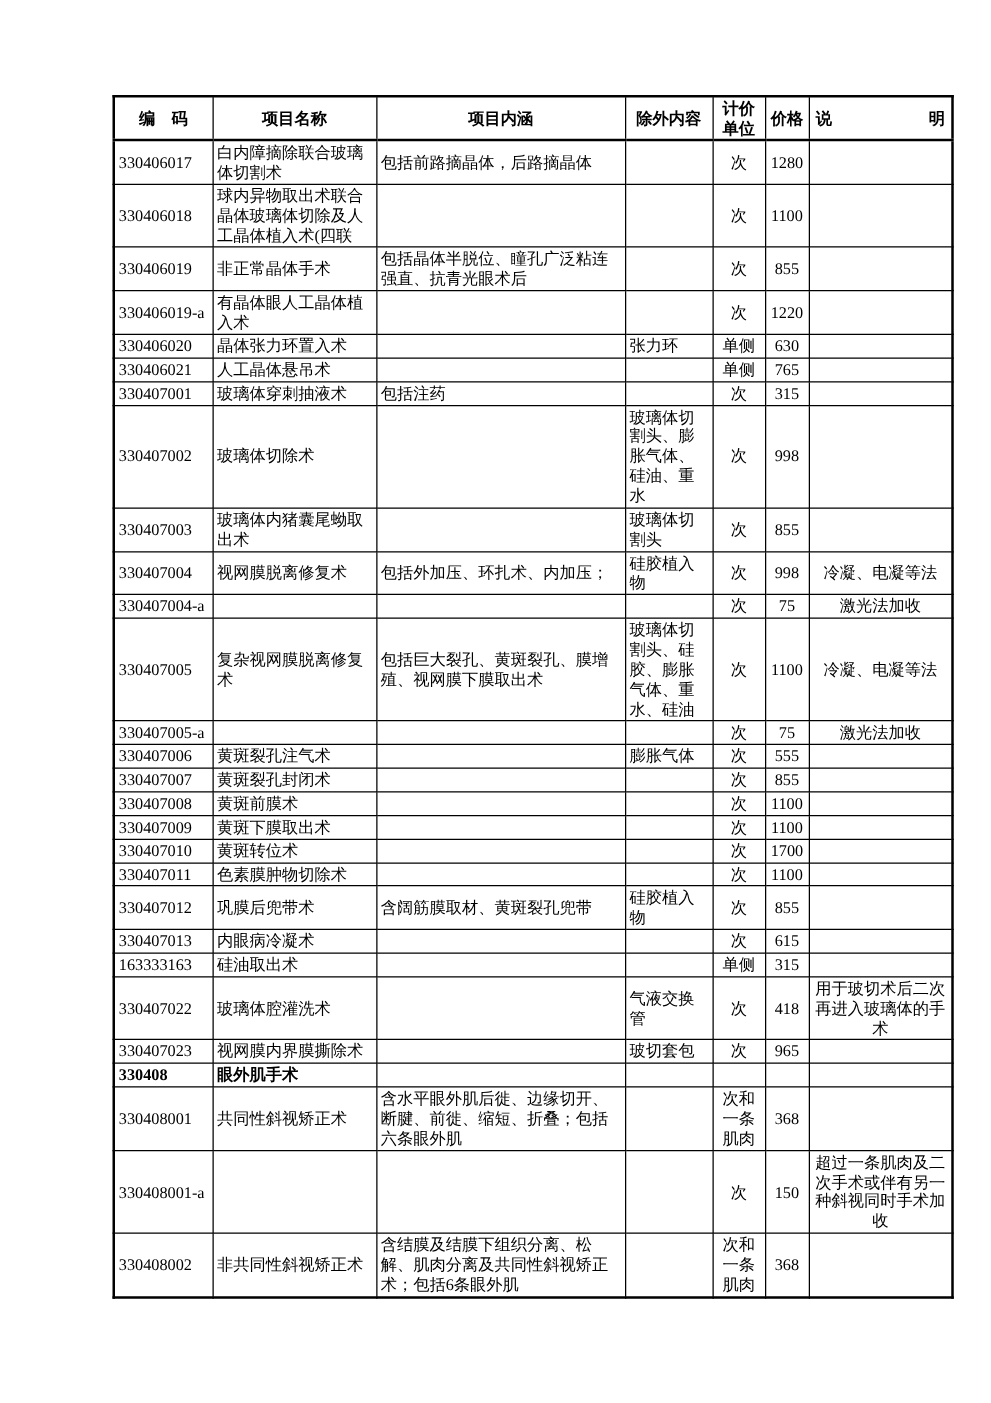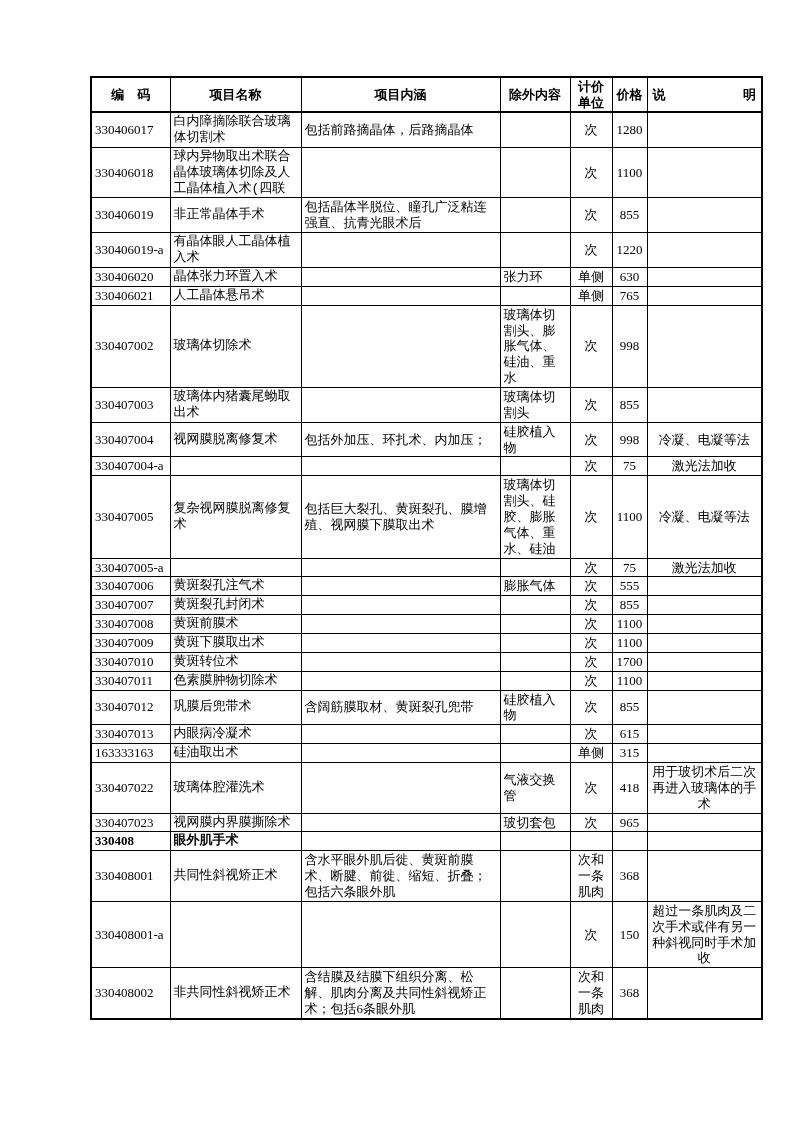--- a/index.html
+++ b/index.html
@@ -38,21 +38,21 @@
     border: 1px solid #000;
     font-size: 13px;
     line-height: 1.22;
     vertical-align: middle;
     padding: 1px 3px;
     height: 17px;
     word-break: break-all;
     overflow: hidden;
   }
   td.c-code  { text-align: left; }
-  td.c-name  { text-align: left; font-family: Liberation Mono, monospace; }
+  td.c-name  { text-align: left; }
   td.c-desc  { text-align: left; }
   td.c-excl  { text-align: left; padding: 1px 2px; font-size: 12.5px; }
   td.c-unit  { text-align: center; }
   td.c-price { text-align: center; }
   td.c-note  { text-align: center; }
   tr.section td.c-code, tr.section td.c-name { font-weight: bold; }
   
   col.w-code  { width: 79px; }
   col.w-name  { width: 131px; }
   col.w-desc  { width: 199px; }
@@ -135,20 +135,29 @@
         <tr>
     <td class="c-code">330406021</td>
     <td class="c-name">人工晶体悬吊术</td>
     <td class="c-desc"></td>
     <td class="c-excl"></td>
     <td class="c-unit">单侧</td>
     <td class="c-price">765</td>
     <td class="c-note"></td>
   </tr>
         <tr>
+    <td class="c-code">330407001</td>
+    <td class="c-name">玻璃体穿刺抽液术</td>
+    <td class="c-desc">包括注药</td>
+    <td class="c-excl"></td>
+    <td class="c-unit">次</td>
+    <td class="c-price">315</td>
+    <td class="c-note"></td>
+  </tr>
+        <tr>
     <td class="c-code">330407002</td>
     <td class="c-name">玻璃体切除术</td>
     <td class="c-desc"></td>
     <td class="c-excl">玻璃体切割头、膨胀气体、硅油、重水</td>
     <td class="c-unit">次</td>
     <td class="c-price">998</td>
     <td class="c-note"></td>
   </tr>
         <tr>
     <td class="c-code">330407003</td>
@@ -299,21 +308,21 @@
     <td class="c-name">眼外肌手术</td>
     <td class="c-desc"></td>
     <td class="c-excl"></td>
     <td class="c-unit"></td>
     <td class="c-price"></td>
     <td class="c-note"></td>
   </tr>
         <tr>
     <td class="c-code">330408001</td>
     <td class="c-name">共同性斜视矫正术</td>
-    <td class="c-desc">含水平眼外肌后徙、黄斑前膜术、断腱、前徙、缩短、折叠；包括六条眼外肌</td>
+    <td class="c-desc">含水平眼外肌后徙、边缘切开、断腱、前徙、缩短、折叠；包括六条眼外肌</td>
     <td class="c-excl"></td>
     <td class="c-unit">次和一条肌肉</td>
     <td class="c-price">368</td>
     <td class="c-note"></td>
   </tr>
         <tr>
     <td class="c-code">330408001-a</td>
     <td class="c-name"></td>
     <td class="c-desc"></td>
     <td class="c-excl"></td>

